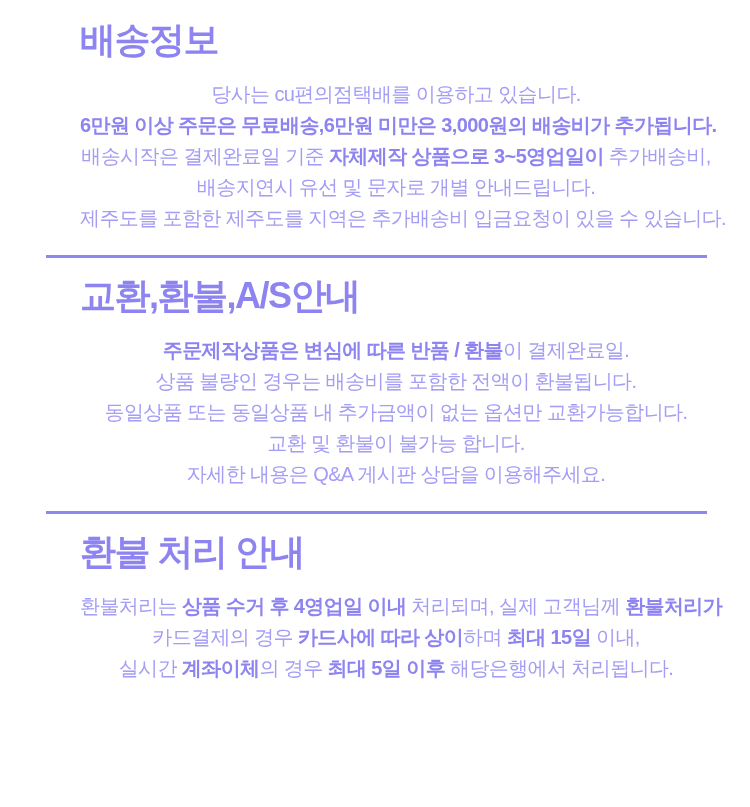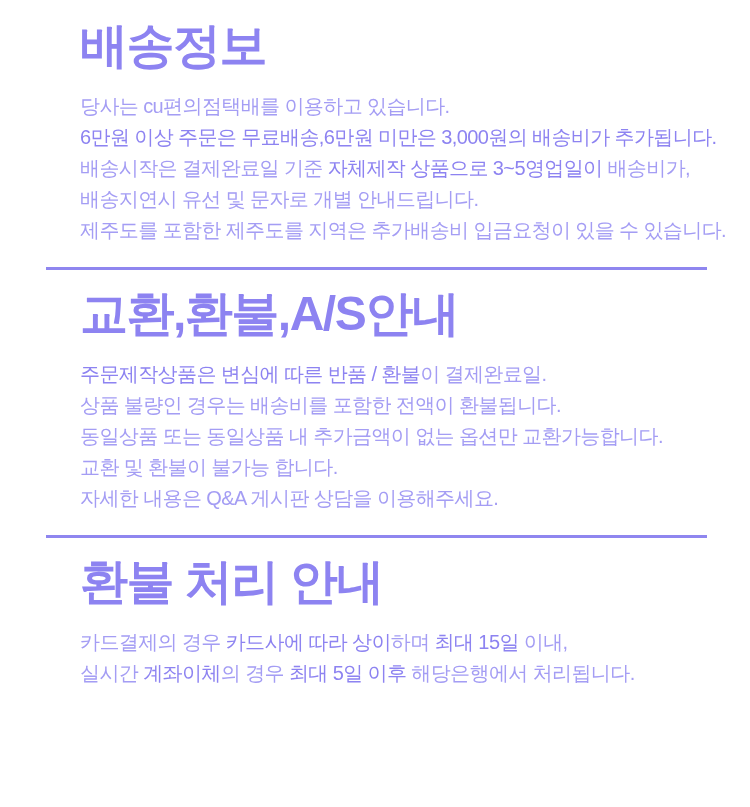--- a/index.html
+++ b/index.html
@@ -21,57 +21,57 @@
   .page{
     width:750px;
     height:807px;
     padding-top:22px;
   }
   .policy-section{
     padding:0 38px 0 80px;
   }
   .section-title{
     margin:0 0 21px 0;
-    font-size:48px;
+    font-size:36px;
     line-height:1;
     font-weight:800;
     letter-spacing:-1.5px;
     color:var(--c-title);
   }
-  .section-body{margin:0;}
+  .section-body{margin:0;text-align:center;}
   .line{
     margin:0;
     font-size:20px;
     line-height:31px;
     letter-spacing:-0.6px;
     color:var(--c-regular);
     white-space:nowrap;
   }
   .line b{
-    font-weight:400;
+    font-weight:700;
     color:var(--c-bold);
   }
   .divider{
     border:none;
     height:0;
     border-top:3px solid var(--c-divider);
     margin:21px 43px 20px 46px;
   }
 </style>
 </head>
 <body>
 
 <main class="page">
 
   <section class="policy-section">
     <h2 class="section-title">배송정보</h2>
     <div class="section-body">
         <p class="line"><span>당사는 cu편의점택배를 이용하고 있습니다.</span></p>
         <p class="line"><b>6만원 이상 주문은 무료배송,6만원 미만은 3,000원의 배송비가 추가됩니다.</b></p>
-        <p class="line"><span>배송시작은 결제완료일 기준 </span><b>자체제작 상품으로 3~5영업일이</b><span> 배송비가,</span></p>
+        <p class="line"><span>배송시작은 결제완료일 기준 </span><b>자체제작 상품으로 3~5영업일이</b><span> 추가배송비,</span></p>
         <p class="line"><span>배송지연시 유선 및 문자로 개별 안내드립니다.</span></p>
         <p class="line"><span>제주도를 포함한 제주도를 지역은 추가배송비 입금요청이 있을 수 있습니다.</span></p>
       </div>
   </section>
 
   <hr class="divider">
 
   <section class="policy-section">
     <h2 class="section-title">교환,환불,A/S안내</h2>
     <div class="section-body">
@@ -81,18 +81,19 @@
         <p class="line"><span>교환 및 환불이 불가능 합니다.</span></p>
         <p class="line"><span>자세한 내용은 Q&amp;A 게시판 상담을 이용해주세요.</span></p>
       </div>
   </section>
 
   <hr class="divider">
 
   <section class="policy-section">
     <h2 class="section-title">환불 처리 안내</h2>
     <div class="section-body">
+        <p class="line"><span>환불처리는 </span><b>상품 수거 후 4영업일 이내</b><span> 처리되며, 실제 고객님께 </span><b>환불처리가</b></p>
         <p class="line"><span>카드결제의 경우 </span><b>카드사에 따라 상이</b><span>하며 </span><b>최대 15일</b><span> 이내,</span></p>
         <p class="line"><span>실시간 </span><b>계좌이체</b><span>의 경우 </span><b>최대 5일 이후</b><span> 해당은행에서 처리됩니다.</span></p>
       </div>
   </section>
 
 </main>
 
 </body></html>

